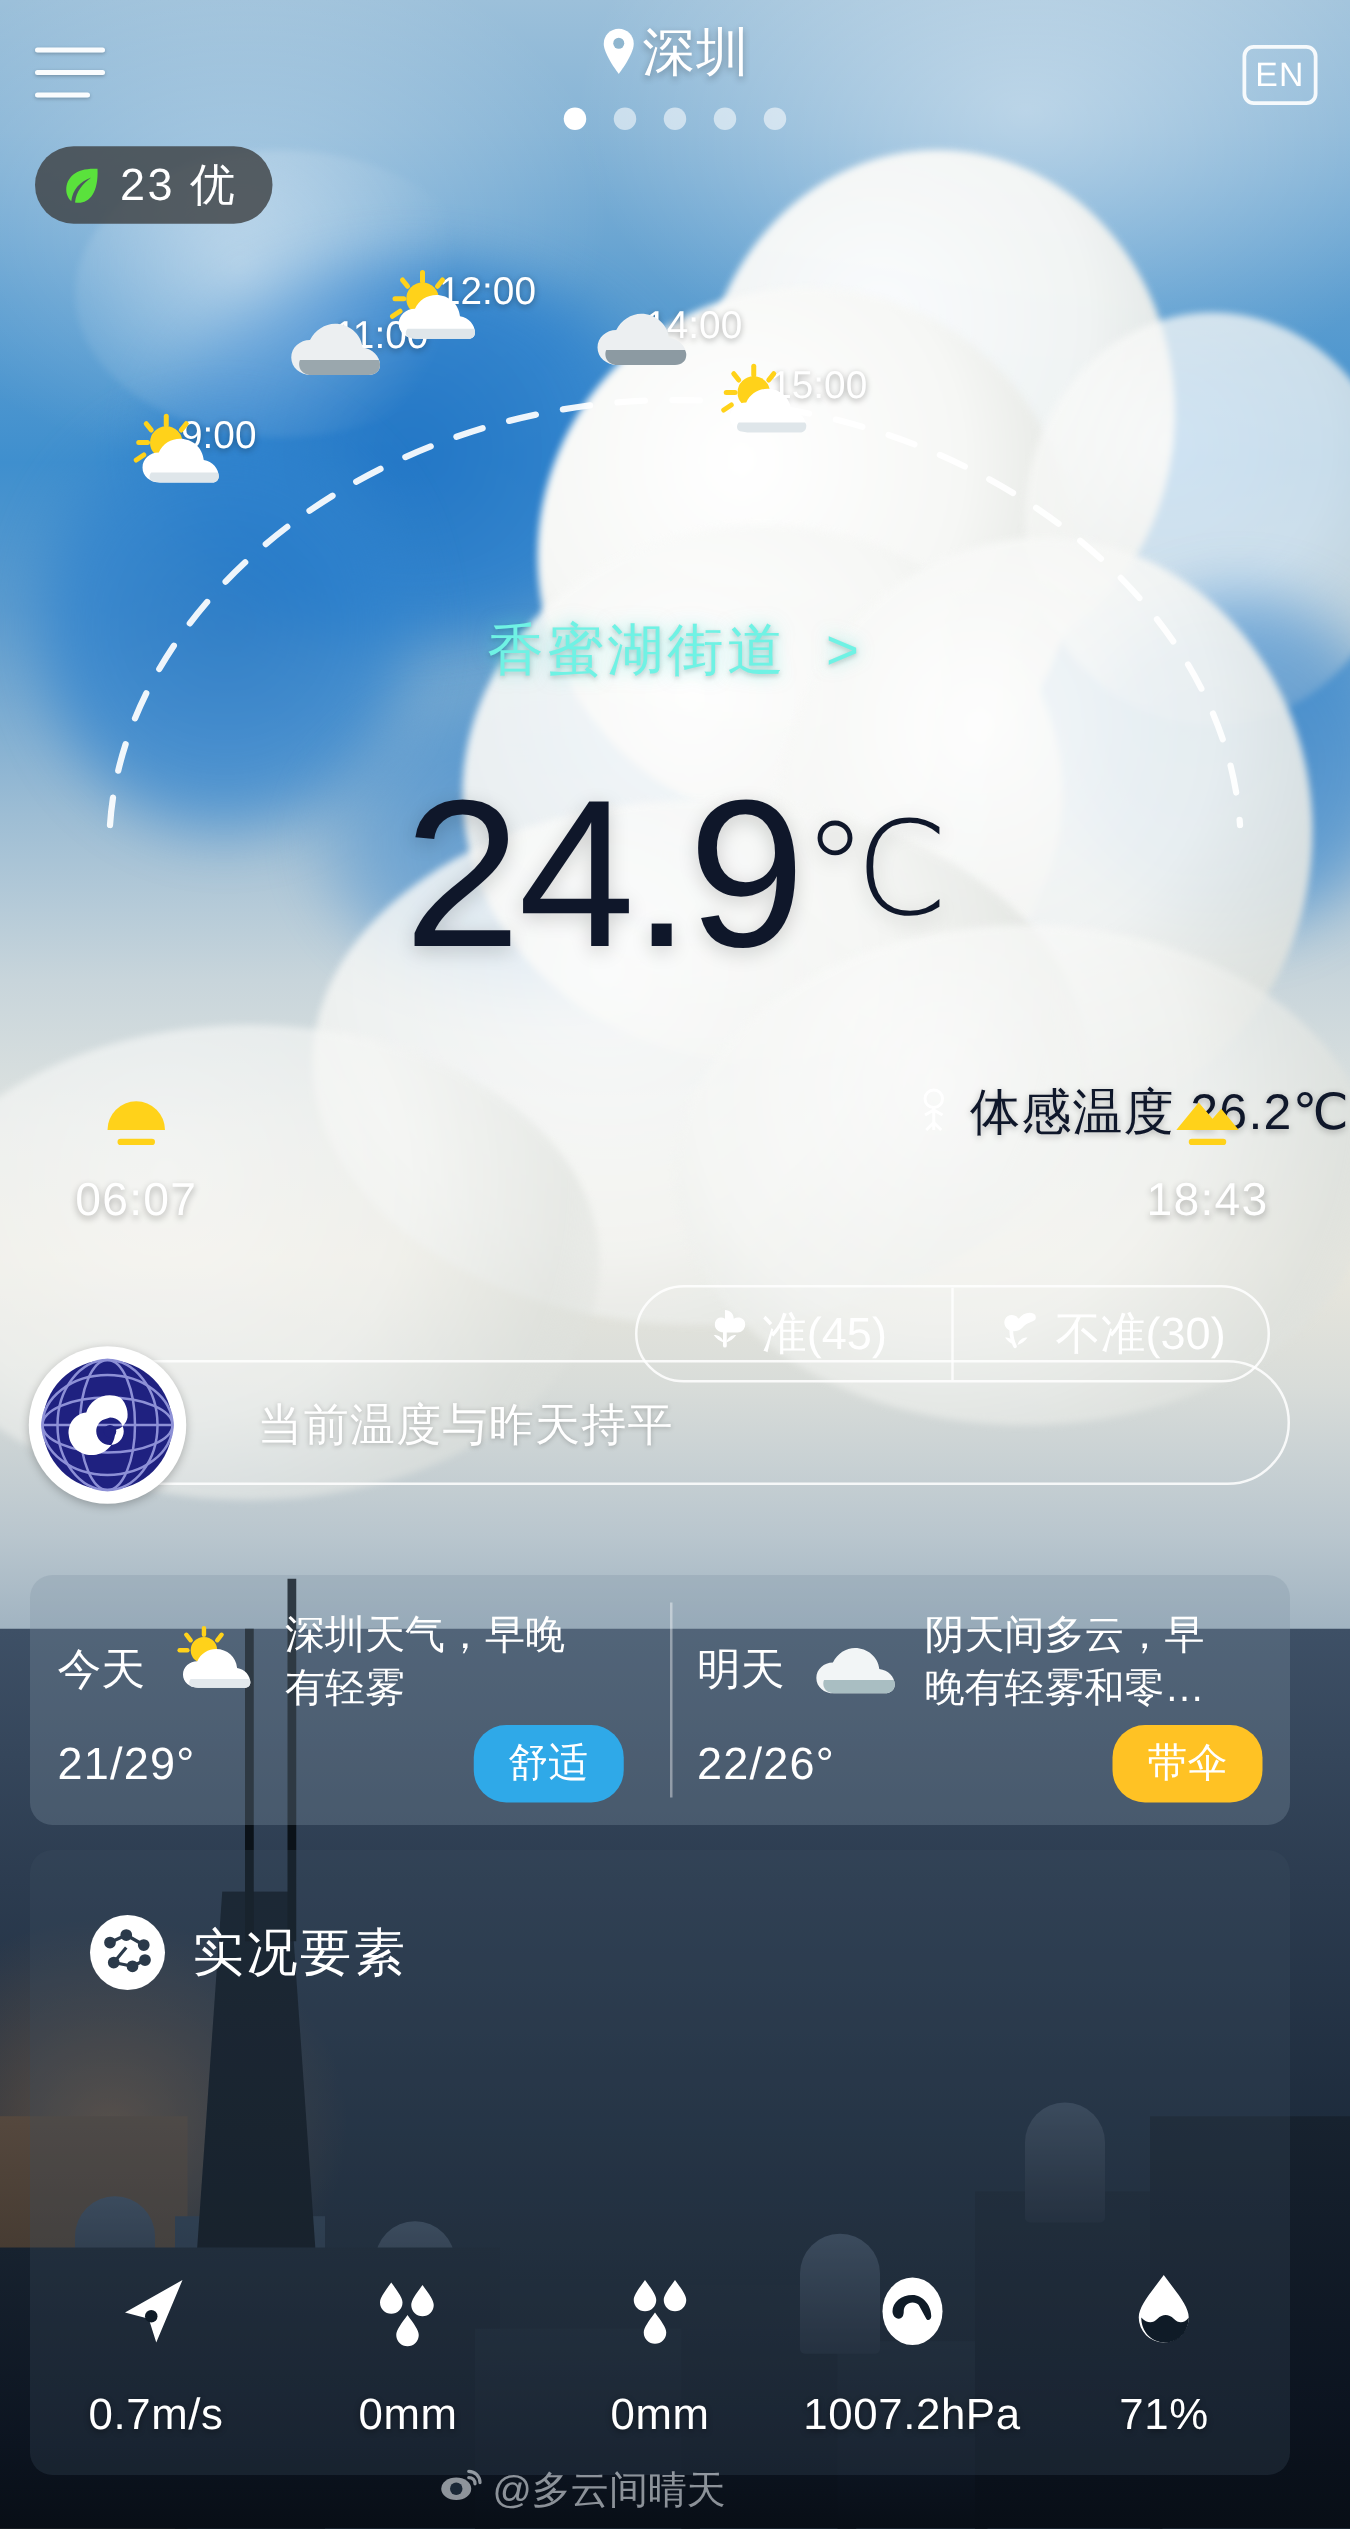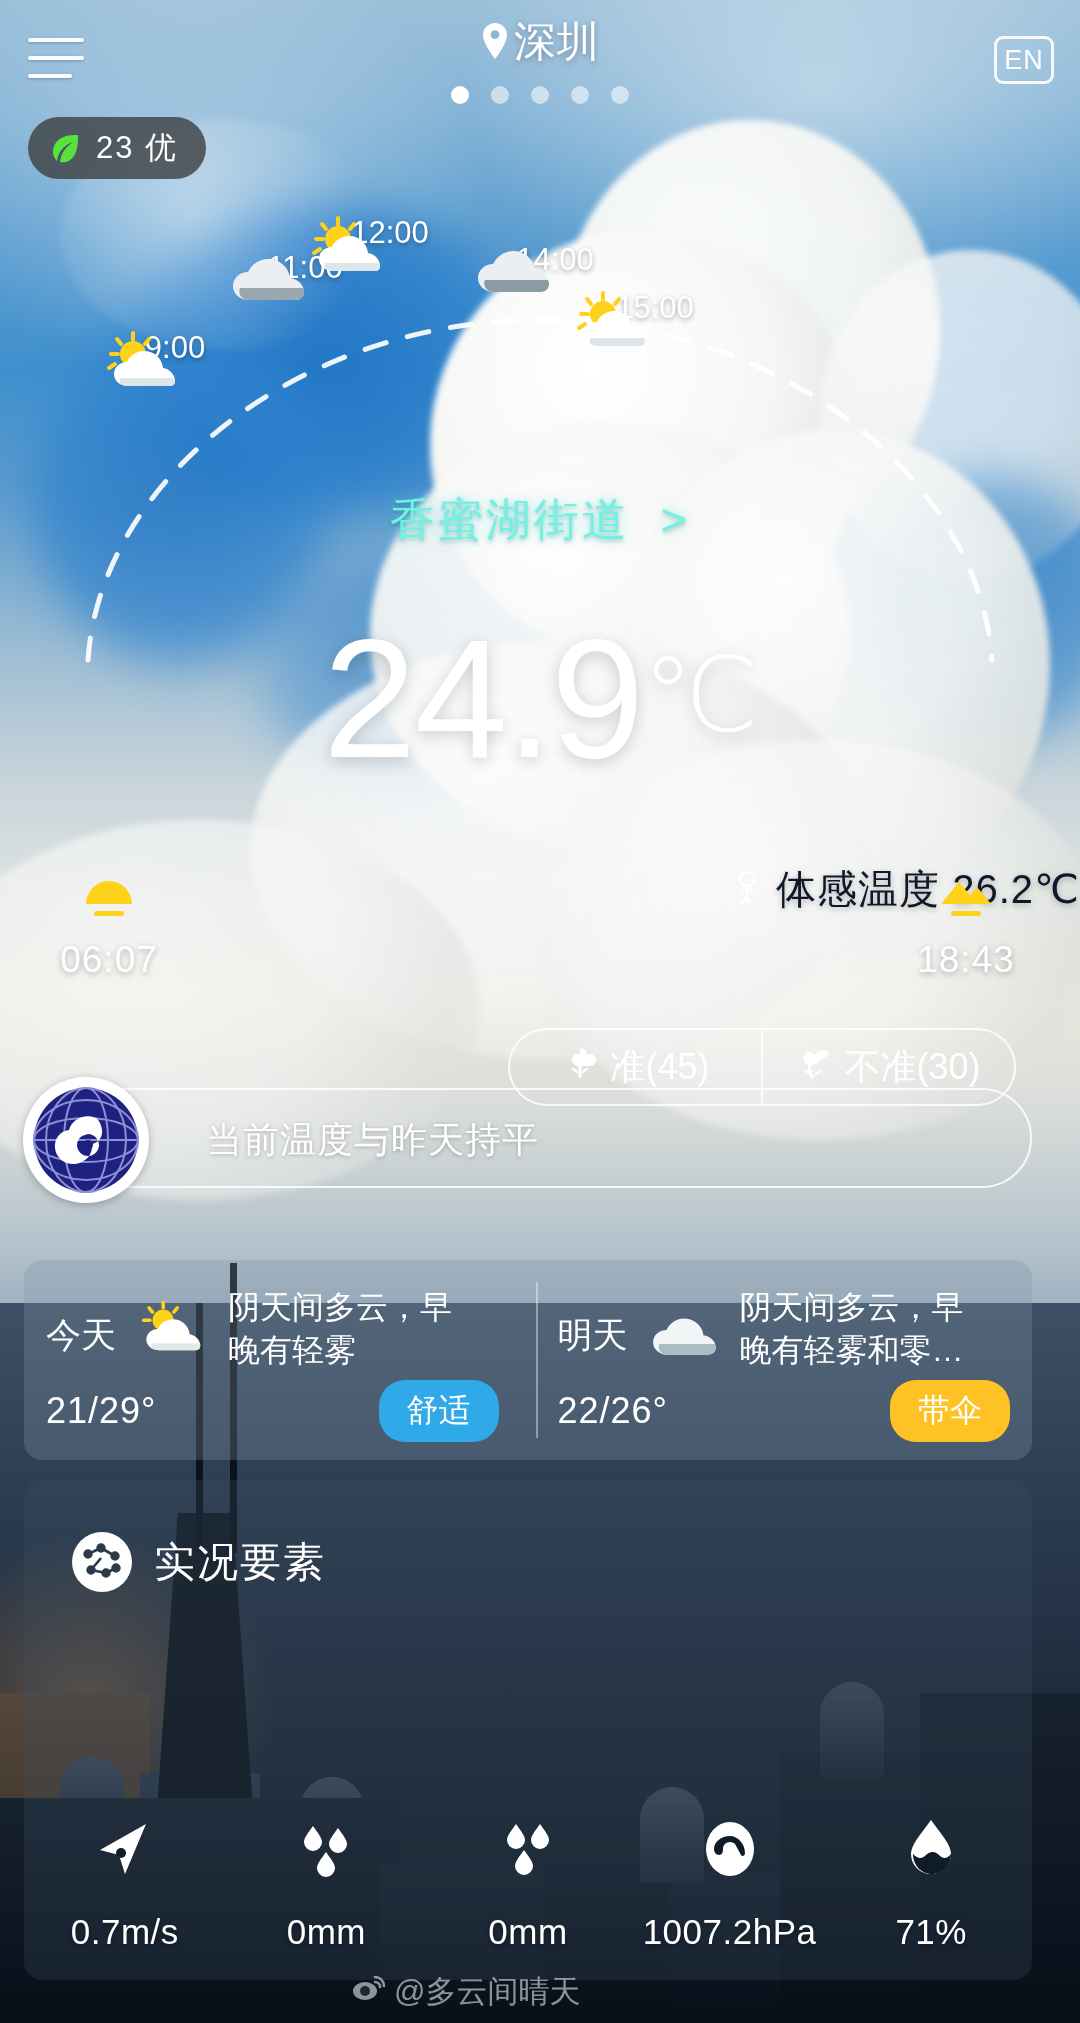--- a/index.html
+++ b/index.html
@@ -88,37 +88,37 @@
   .dots span.on { background:#fff; }
   .en { position:absolute; right:26px; top:36px; width:60px; height:48px;
         border:3px solid rgba(255,255,255,.9); border-radius:9px; color:#fff;
         font-size:27px; line-height:42px; text-align:center; letter-spacing:1px; }
 
   
   .aqi { position:absolute; left:28px; top:117px; height:62px; padding:0 28px 0 20px;
          border-radius:31px; background:rgba(62,66,68,.82);
          display:flex; align-items:center; gap:14px; }
   .aqi .leaf { width:34px; height:34px; }
-  .aqi .txt { color:#fff; font-size:31px; letter-spacing:2px; }
+  .aqi .txt { color:#fff; font-size:36px; letter-spacing:2px; }
 
   
   .arc { position:absolute; left:0; right:0; top:230px; height:440px; }
   .arc svg { position:absolute; left:0; top:0; }
   .hitem { position:absolute; text-align:center; }
   .hitem .t { color:#fff; font-size:31px; text-shadow:0 2px 5px rgba(0,0,0,.35); white-space:nowrap; }
   .hitem .ic { margin-top:2px; }
 
   
   .subloc { position:absolute; left:0; right:0; top:490px; text-align:center;
             color:#6ff2e4; font-size:45px; letter-spacing:3px;
             text-shadow:0 0 14px rgba(60,220,210,.55), 0 2px 4px rgba(0,0,0,.22); }
 
   
   .maintemp { position:absolute; left:0; right:0; top:600px; text-align:center;
-              color:#ffffff; font-size:168px; font-weight:300; letter-spacing:-2px;
+              color:#0f172a; font-size:168px; font-weight:300; letter-spacing:-2px;
               text-shadow:0 4px 16px rgba(0,0,0,.18); line-height:1.18; }
   .maintemp .unit { font-size:104px; vertical-align:26px; }
 
   
   .feels { position:absolute; left:0; right:0; top:862px; text-align:right;
            color:#0f172a; font-size:40px; letter-spacing:1px; text-shadow:0 2px 6px rgba(0,0,0,.28); }
   .feels .pi { display:inline-block; vertical-align:-5px; margin-right:14px; }
   .sunbox { position:absolute; text-align:center; color:#fff; font-size:37px;
             text-shadow:0 2px 6px rgba(0,0,0,.3); }
   .sunbox.l { left:34px; top:870px; width:150px; }
@@ -427,21 +427,21 @@
           <line x1="33" y1="2" x2="33" y2="8"></line>
                 <line x1="17" y1="8" x2="21" y2="13"></line>
           <line x1="49" y1="8" x2="45" y2="13"></line>
                 <line x1="11" y1="22" x2="18" y2="22"></line>
               </g>
             </g>
           <path d="M28 56c-8 0-14-5-14-12s6-12 13-12c3-7 10-11 17-11 10 0 18 7 19 17 7 1 12 7 12 13 0 3-2 5-5 5z" fill="#fff"></path>
           <path d="M28 56h42c3 0 5-2 5-5 0-1 0-2-1-3H21c-2 2-2 6 1 7z" fill="#e2e8ec"></path>
         </svg>
       </div>
-      <div class="desc">阴天间多云，早晚有轻雾</div>
+      <div class="desc">深圳天气，早晚有轻雾</div>
     </div>
     <div class="bot">
       <div class="rng">21/29°</div>
       <div class="badge blue">舒适</div>
     </div>
   </div>
 
   <div class="day">
     <div class="divider"></div>
     <div class="top">

